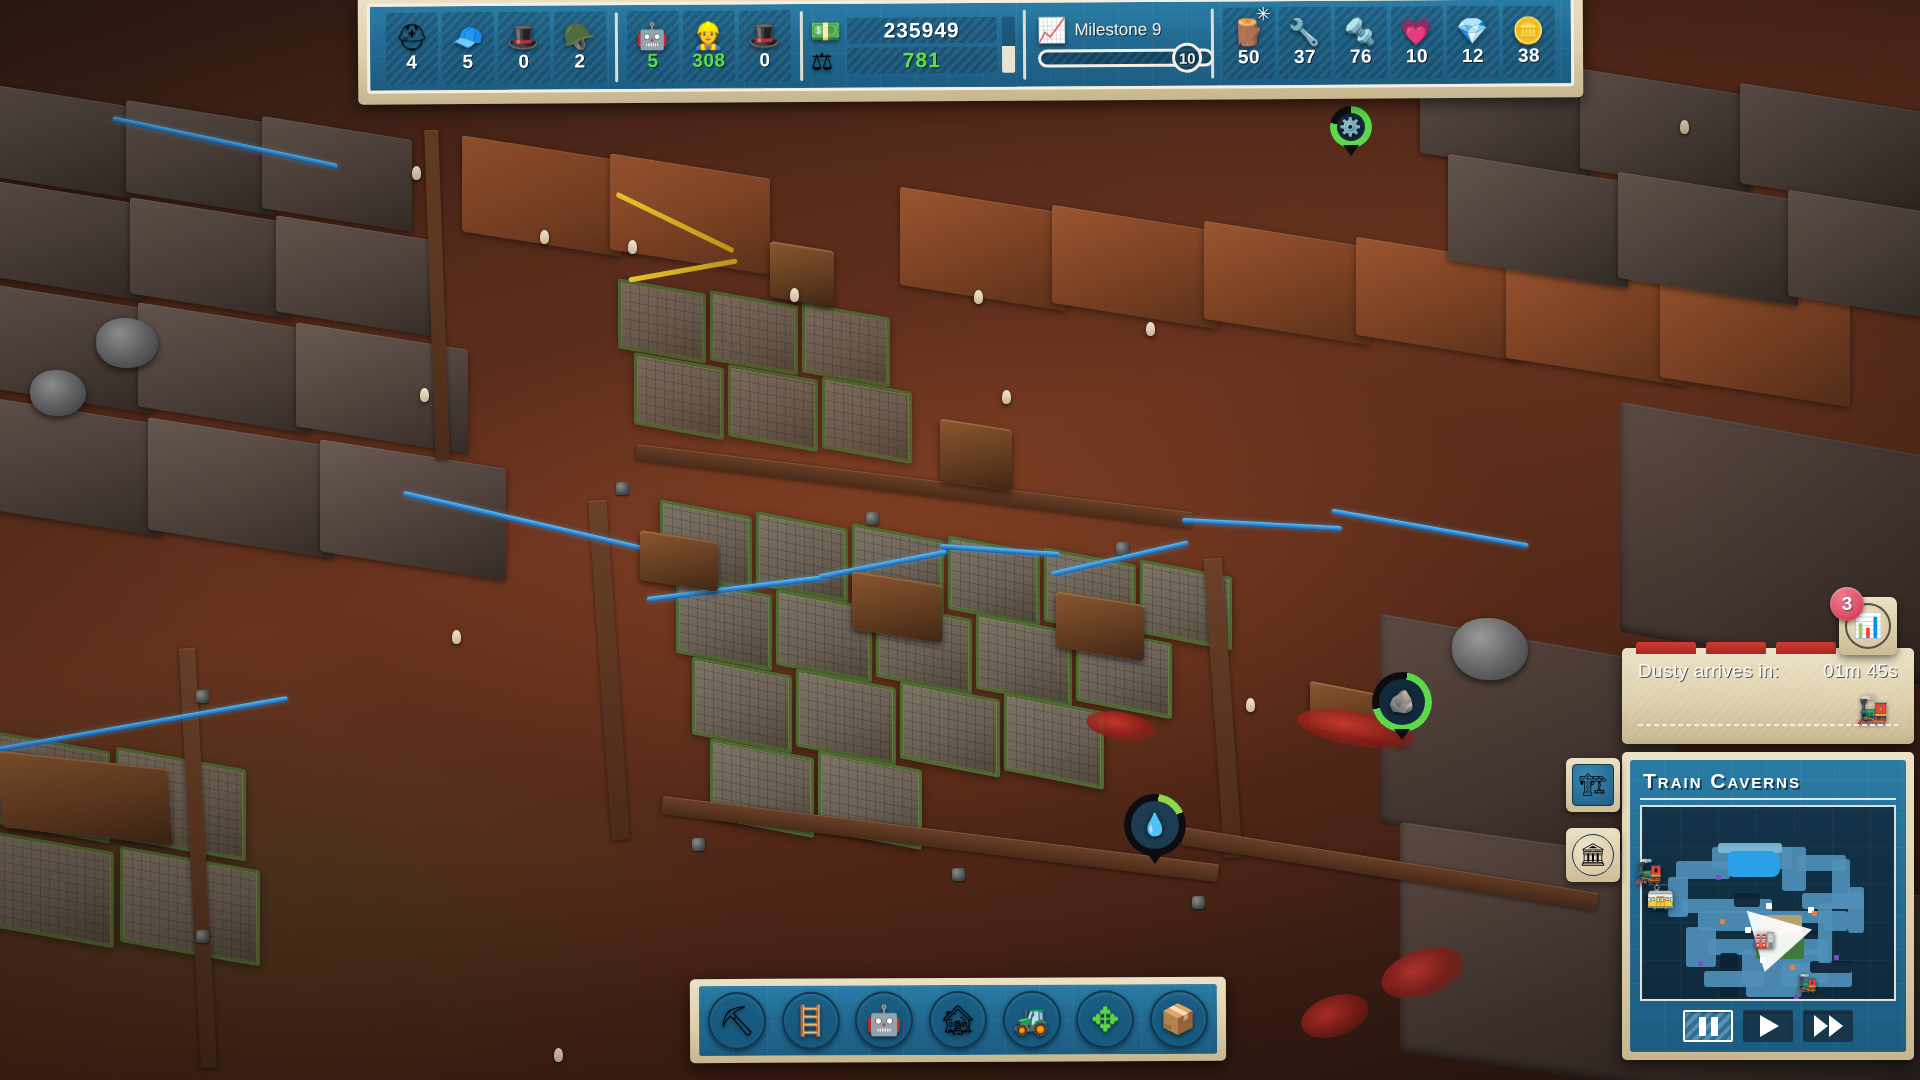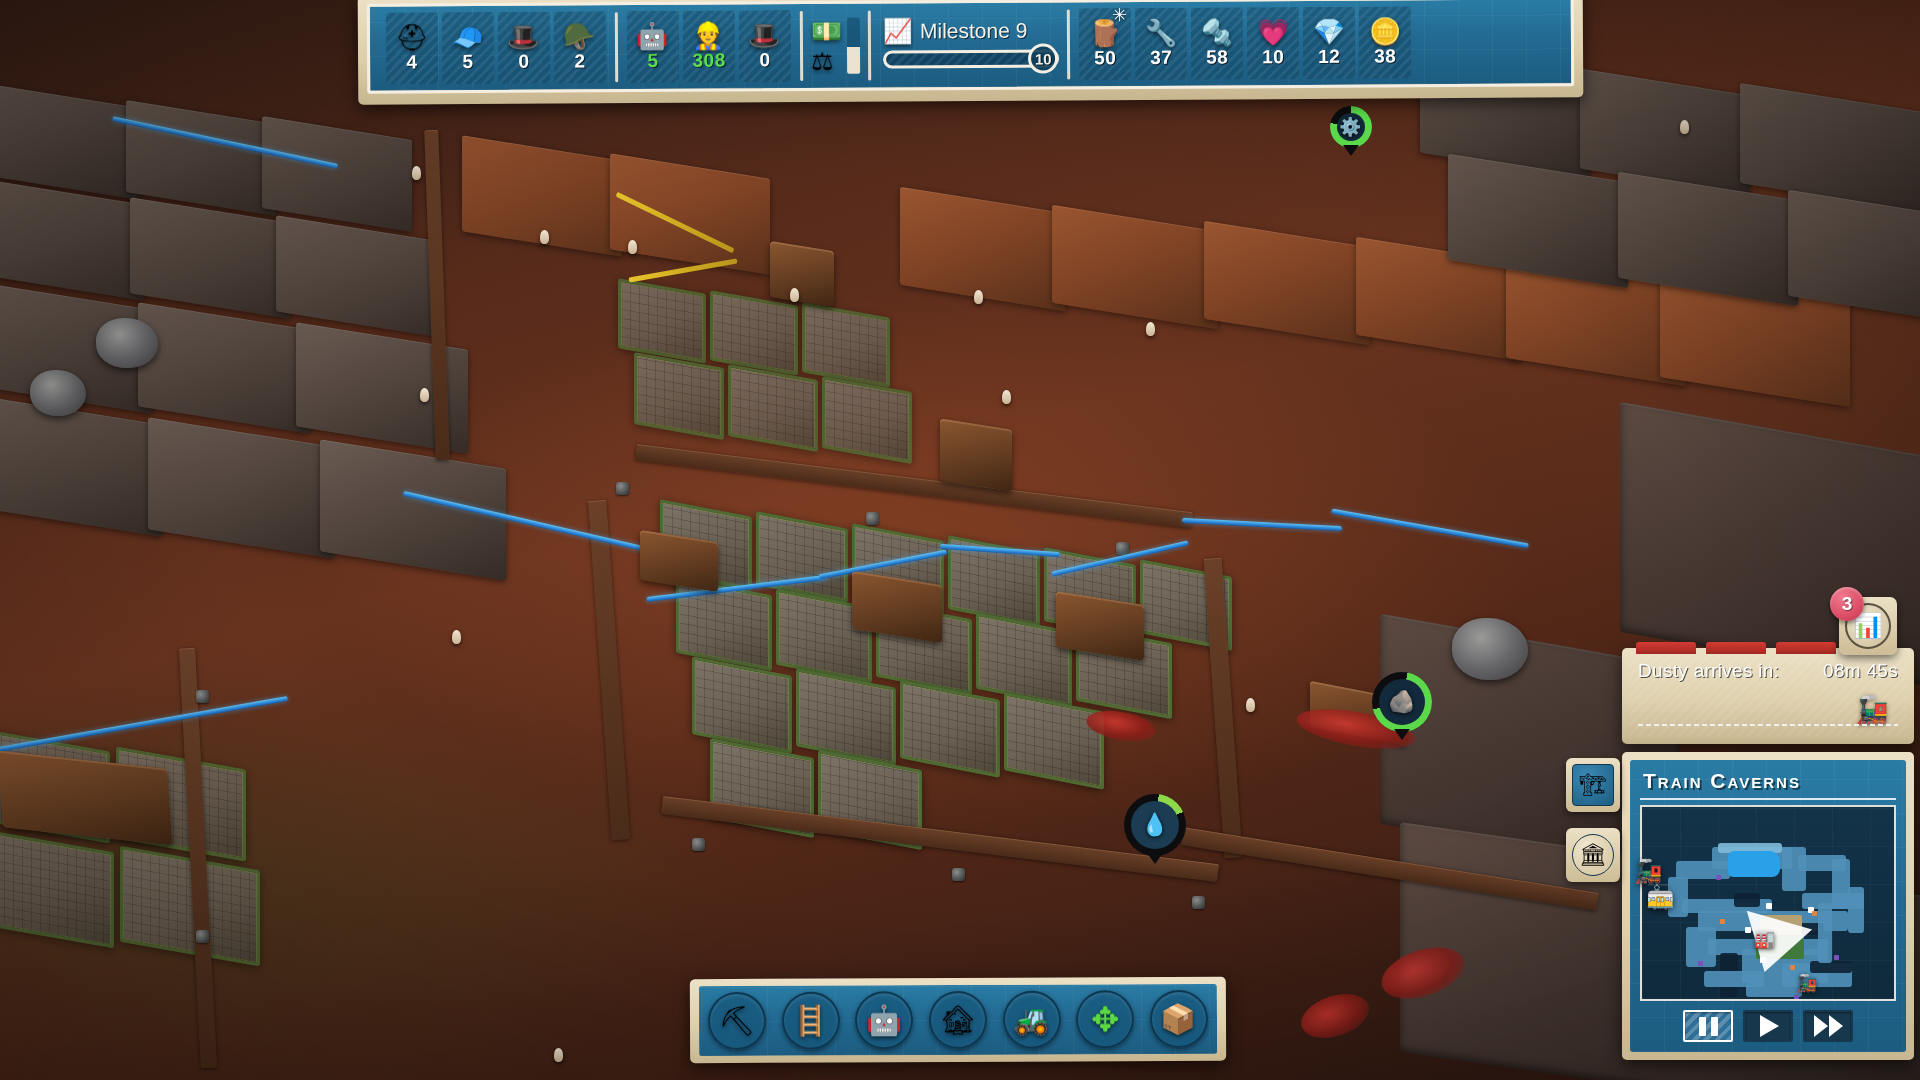--- a/index.html
+++ b/index.html
@@ -194,21 +194,21 @@
   .money-tick {
     width:13px; height:56px; border-radius:2px;
     background: linear-gradient(180deg, rgba(18,72,103,0.6) 0%, rgba(18,72,103,0.6) 52%, #e9e3d2 52%, #e9e3d2 100%);
   }
 
   
   .milestone-block { padding:0 12px; display:flex; flex-direction:column; justify-content:center; gap:4px; width:196px; }
   .milestone-head { display:flex; align-items:center; gap:7px; }
   .milestone-head .ms-icon { font-size:24px; line-height:1; filter: drop-shadow(0 2px 2px rgba(0,0,0,0.6)); }
   .milestone-head .ms-label {
-    font-size:21px; color:#f3f1ea; text-shadow:1px 1px 0 rgba(0,0,0,0.6);
+    font-size:17px; color:#f3f1ea; text-shadow:1px 1px 0 rgba(0,0,0,0.6);
   }
   .ms-bar-wrap { position:relative; height:24px; }
   .ms-bar {
     position:absolute; left:0; top:3px; width:176px; height:18px;
     border:3px solid #f4efe2; border-radius:9px;
     background-color: rgba(14,62,90,0.85);
   }
   .ms-fill {
     position:absolute; left:0; top:0; height:100%;
     background: linear-gradient(180deg,#6fe05b 0%, #3fb032 100%);
@@ -612,20 +612,28 @@
           </div>
         </div>
 
         <div class="hud-div"></div>
 
         <div class="money-block">
           <div class="money-icons">
             <span class="mi">💵</span>
             <span class="mi">⚖</span>
           </div>
+          <div class="money-rows">
+            <div class="money-row hatch">
+              <span>235949</span>
+            </div>
+            <div class="money-row hatch">
+              <span class="green">781</span>
+            </div>
+          </div>
           <div class="money-tick"></div>
         </div>
 
         <div class="hud-div"></div>
 
         <div class="milestone-block">
           <div class="milestone-head">
             <span class="ms-icon">📈</span>
             <span class="ms-label">Milestone 9</span>
           </div>
@@ -644,21 +652,21 @@
             <span class="res-star">✳</span>
             <span class="cell-icon">🪵</span>
             <span class="cell-val">50</span>
           </div>
           <div class="hud-cell hatch res-cell">
             <span class="cell-icon">🔧</span>
             <span class="cell-val">37</span>
           </div>
           <div class="hud-cell hatch res-cell">
             <span class="cell-icon">🔩</span>
-            <span class="cell-val">58</span>
+            <span class="cell-val">76</span>
           </div>
           <div class="hud-cell hatch res-cell">
             <span class="cell-icon">💗</span>
             <span class="cell-val">10</span>
           </div>
           <div class="hud-cell hatch res-cell">
             <span class="cell-icon">💎</span>
             <span class="cell-val">12</span>
           </div>
           <div class="hud-cell hatch res-cell">
@@ -707,21 +715,21 @@
   <div id="train-panel">
     <div class="train-roof-tabs">
       <i></i>
       <i></i>
       <i></i>
     </div>
     <div class="panel-frame">
       <div class="panel-inner hatch">
         <div class="train-row">
           <span class="t-label">Dusty arrives in:</span>
-          <span class="t-time">08m 45s</span>
+          <span class="t-time">01m 45s</span>
         </div>
         <div class="train-art">🚂</div>
         <div class="train-track"></div>
       </div>
     </div>
   </div>
 
   <div class="side-tab" id="side-tab-1">
     <div class="st-in">🏗</div>
   </div>

